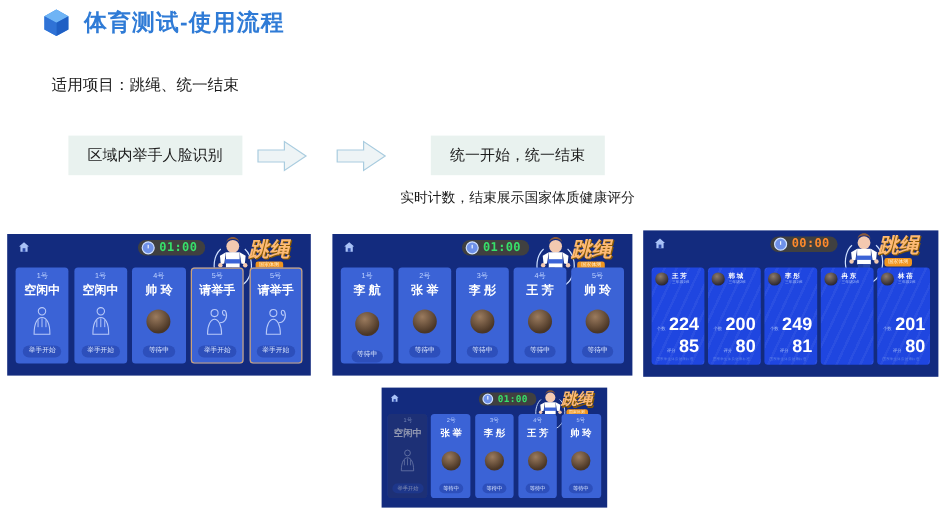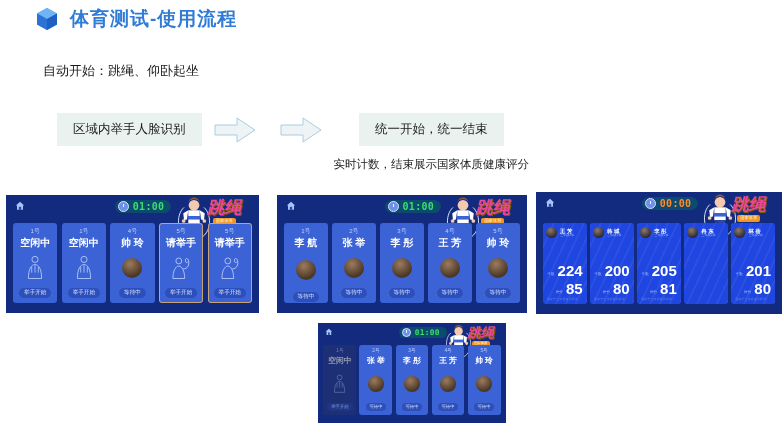--- a/index.html
+++ b/index.html
@@ -58,21 +58,21 @@
   .screen-inner{position:absolute;inset:0;}
 
   .scr-home{
     position:absolute;left:4%;top:6%;
     width:10px;height:10px;
   }
   .scr-home svg{display:block;width:100%;height:100%;}
 
   .scr-timer{
     position:absolute;
-    background:#0c4a6e;border-radius:999px;
+    background:#404040;border-radius:999px;
     display:flex;align-items:center;gap:4px;
     padding:1px 7px 1px 3px;
   }
   .scr-timer .clockdot{
     width:9px;height:9px;border-radius:50%;
     background:#6e90e8;border:1px solid #cfe0ff;
     flex:0 0 auto;position:relative;
   }
   .scr-timer .clockdot:after{
     content:"";position:absolute;left:49%;top:18%;
@@ -80,21 +80,21 @@
   }
   .scr-timer .tval{
     font-family:"DejaVu Sans Mono","Liberation Mono",monospace;
     font-weight:bold;letter-spacing:0.3px;
   }
 
   .scr-logo{
     position:absolute;display:flex;flex-direction:column;align-items:center;
   }
   .scr-logo .lg-main{
-    color:#ec4899;font-weight:bold;font-style:italic;
+    color:#fdba74;font-weight:bold;font-style:italic;
     text-shadow:1px 1px 0 #8a5a00;line-height:1;
   }
   .scr-logo .lg-badge{
     background:#f0951f;color:#fff4dd;border-radius:2px;
     margin-top:2px;line-height:1;text-align:center;
   }
 
   .scr-avatar{position:absolute;}
   .scr-avatar svg{display:block;width:100%;height:100%;}
 
@@ -150,21 +150,21 @@
       <polygon points="13,2 23,7.5 23,18.5 13,24 3,18.5 3,7.5" fill="#3d8ce8"></polygon>
       <polygon points="13,2 23,7.5 13,13 3,7.5" fill="#6fb4f5"></polygon>
       <polygon points="3,7.5 13,13 13,24 3,18.5" fill="#2f72d6"></polygon>
       <polygon points="13,13 23,7.5 23,18.5 13,24" fill="#1f5fc4"></polygon>
     </svg>
   </span>
   <span class="title-text">体育测试-使用流程</span>
 </div>
 
 <div class="subtitle-row">
-  <span>自动开始：跳绳、仰卧起坐</span>
+  <span>适用项目：跳绳、统一结束</span>
 </div>
 
 <div class="flow">
 
   <div class="flow-col">
     <div class="flow-box">区域内举手人脸识别</div>
     <div class="flow-note"></div>
   </div>
 
   <div class="flow-arrow">
@@ -441,21 +441,21 @@
           <div class="rhead">
             <div class="ravatar" style="width: 11px; height: 11px; background: radial-gradient(circle at 40% 30%, rgb(141, 123, 106), rgb(42, 38, 48) 75%);"></div>
             <div class="rnames">
               <span class="rname" style="font-size: 5.4px;">李  彤</span>
               <span class="rsub" style="font-size: 3.2px;">三年级2班</span>
             </div>
           </div>
           <div class="rbody">
             <div class="rrow">
               <span class="rlabel" style="font-size: 3.6px;">个数</span>
-              <span class="rvalue" style="font-size: 15px;">205</span>
+              <span class="rvalue" style="font-size: 15px;">249</span>
             </div>
             <div class="rrow" style="margin-top: 3px;">
               <span class="rlabel" style="font-size: 3.6px;">评分</span>
               <span class="rvalue" style="font-size: 15px;">81</span>
             </div>
             <div class="rfoot" style="font-size: 2.9px; margin-top: 1.5px;">国家学生体质健康标准</div>
           </div>
         </div>
         <div class="rcard" style="width: 18.8%;">
           <div class="rhead">

